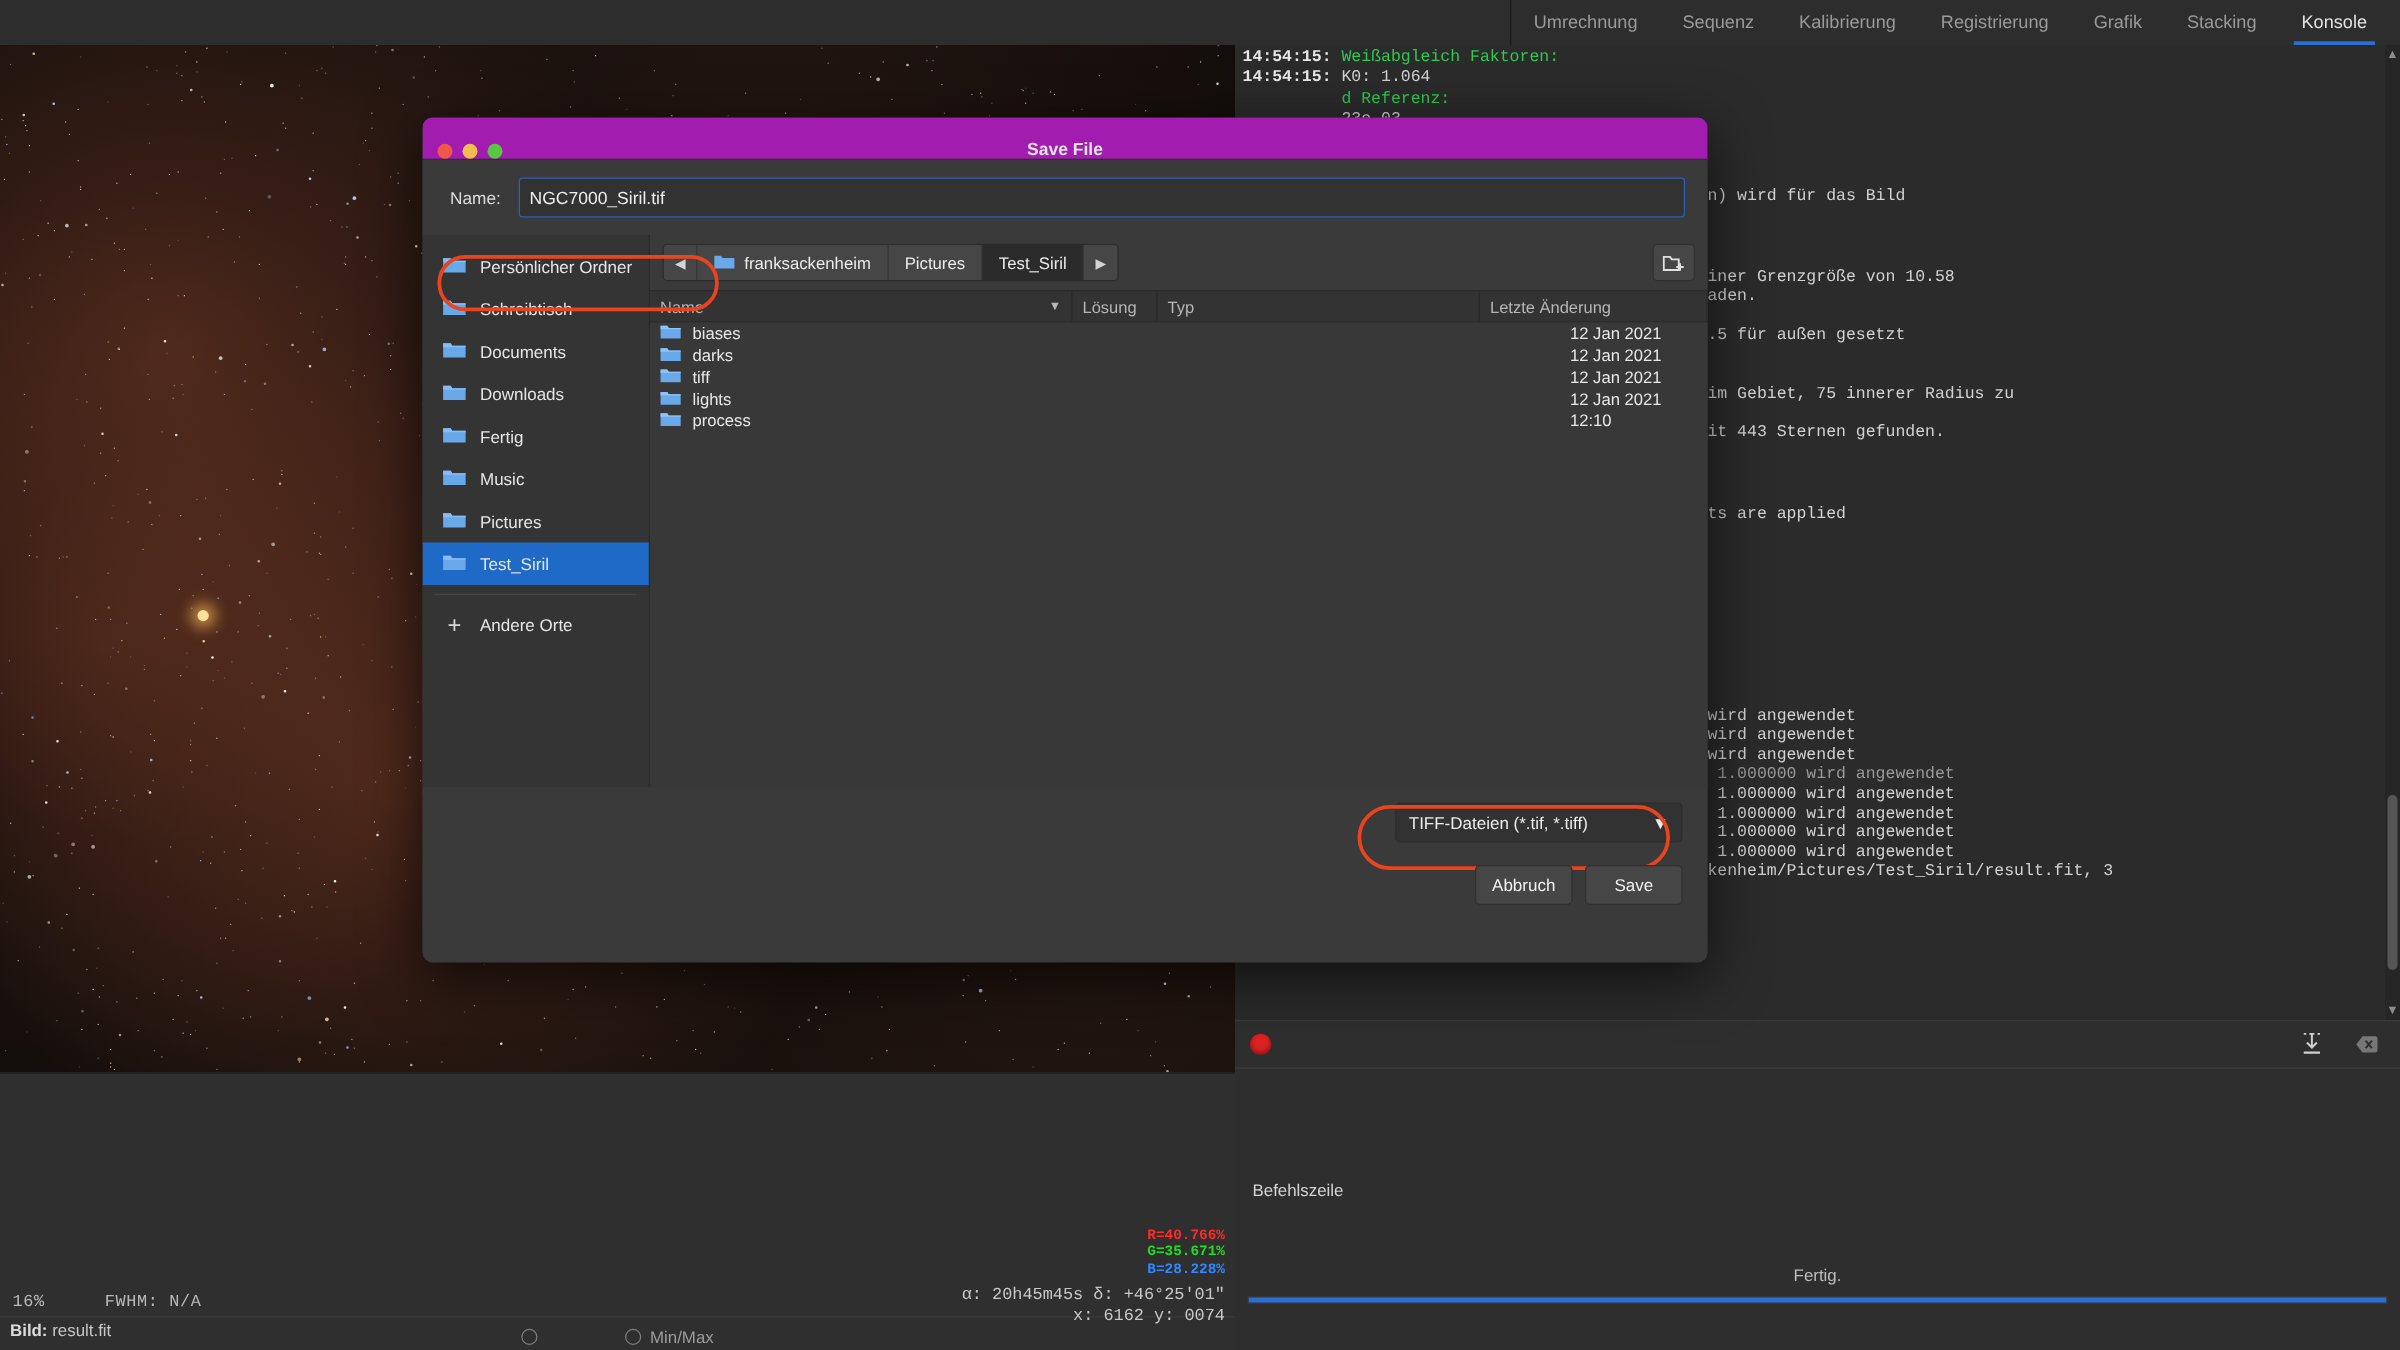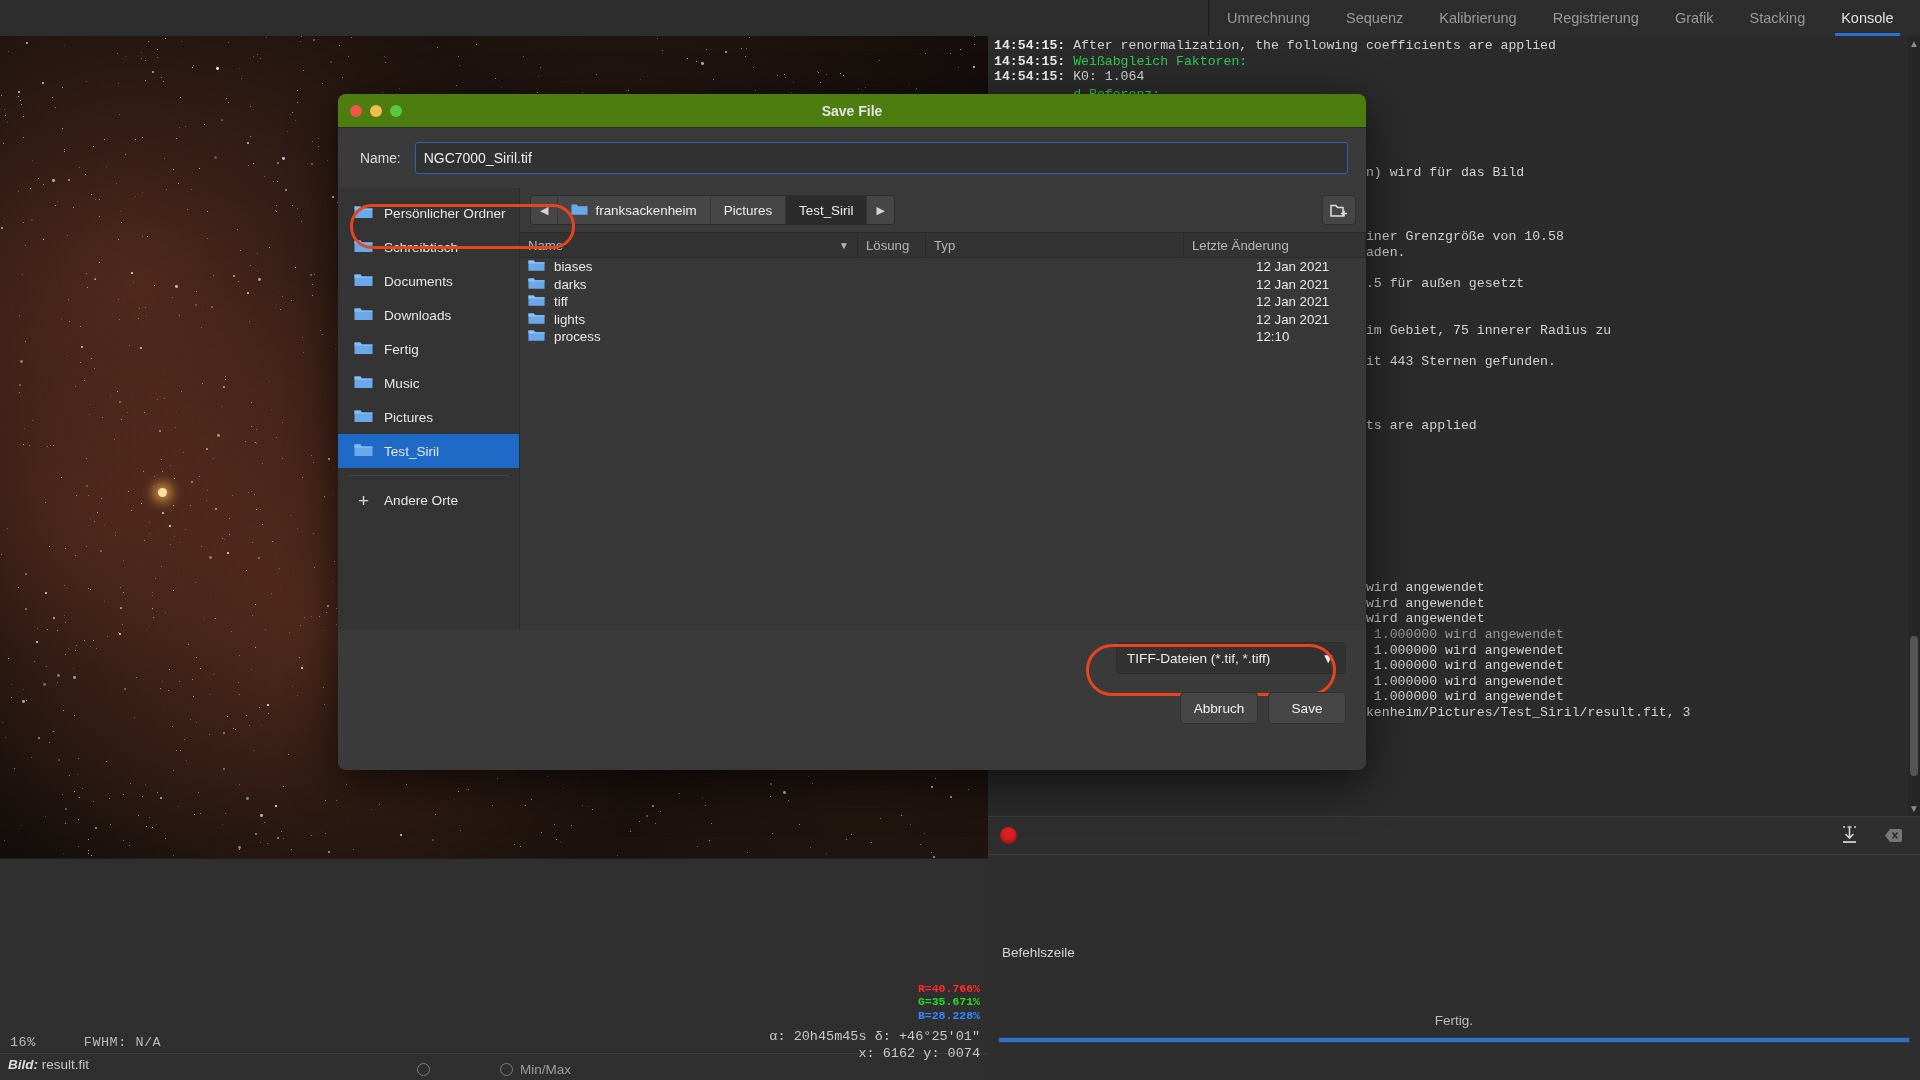--- a/index.html
+++ b/index.html
@@ -26,21 +26,21 @@
       #120d0b;
   }
   .stars { position:absolute; inset:0; }
   .bigstar { position:absolute; width:9px; height:9px; border-radius:50%;
     background:#ffdf9a; box-shadow:0 0 12px 5px rgba(255,190,90,.75); }
 
   .imageBottom { position:absolute; top:858px; left:0; width:988px; height:222px; background:#2f2f2f; border-top:1px solid #1e1e1e;}
   .statusline { position:absolute; left:10px; bottom:30px; font-family:"Liberation Mono", monospace; font-size:13.5px; color:#b9b9b9; letter-spacing:.5px;}
   .statusline span{ margin-right:48px; }
   .bildline { position:absolute; left:8px; bottom:8px; font-size:13.5px; color:#c6c6c6;}
-  .bildline b{ color:#dcdcdc; font-style:italic; }
+  .bildline b{ color:#dcdcdc; }
   .hrline { position:absolute; left:0; bottom:26px; width:988px; height:1px; background:#3c3c3c;}
   .rgbvals { position:absolute; right:8px; bottom:58px; text-align:right; font-family:"Liberation Mono", monospace; font-size:11.5px; font-weight:bold; line-height:13.5px;}
   .coords { position:absolute; right:8px; bottom:18px; text-align:right; font-family:"Liberation Mono", monospace; font-size:13.5px; color:#c8c8c8; line-height:17px;}
   .minmaxrow { position:absolute; left:0; bottom:-2px; width:988px; height:26px; display:flex; align-items:center; justify-content:center; gap:70px;}
   .radio { display:flex; align-items:center; gap:7px; color:#9d9d9d; font-size:13.5px;}
   .radio i { width:13px; height:13px; border-radius:50%; border:1px solid #7d7d7d; display:inline-block;}
 
   
   .console { position:absolute; top:36px; left:988px; width:932px; height:780px; background:#2b2b2b; overflow:hidden;}
   .logwrap { position:absolute; top:0; left:0; right:12px; bottom:0; padding:2px 6px 0 6px;}
@@ -64,21 +64,21 @@
   .cmdInput::placeholder{ color:#8c8c8c; }
   .iconBtn { width:30px; height:32px; background:#3a3a3a; border:1px solid #4d4d4d; border-radius:4px; display:flex; align-items:center; justify-content:center; color:#d0d0d0;}
   .stopBtn { height:32px; padding:0 13px; background:#d3232c; border:none; border-radius:4px; color:#fff; font-size:13.5px; display:flex; align-items:center; gap:6px; font-weight:bold;}
   .fertig { position:absolute; top:158px; left:0; width:932px; text-align:center; font-size:13.5px; color:#bdbdbd;}
   .progress { position:absolute; top:182px; left:10px; width:912px; height:6px; background:#2a2a2a; border:1px solid #3a3a3a;}
   .progress > i { display:block; height:100%; background:#2a6fd4; }
 
   
   .dialog { position:absolute; left:338px; top:94px; width:1028px; height:676px; background:#3a3a3a;
     border-radius:8px; box-shadow:0 12px 46px rgba(0,0,0,.65); overflow:hidden;}
-  .titlebar { height:34px; background:#4d7c0f; display:flex; align-items:center; position:relative; border-bottom:1px solid #2e2e2e;}
+  .titlebar { height:34px; background:#a21caf; display:flex; align-items:flex-end; position:relative; border-bottom:1px solid #2e2e2e;}
   .traffic { display:flex; gap:8px; margin-left:12px;}
   .traffic i { width:12px; height:12px; border-radius:50%; display:block;}
   .t-red{background:#f0564a;} .t-yel{background:#f3bd4d;} .t-grn{background:#58c840;}
   .dlgTitle { position:absolute; left:0; right:0; text-align:center; font-size:14px; color:#e4e4e4; font-weight:bold;}
 
   .nameRow { height:60px; display:flex; align-items:center; background:#3a3a3a; position:relative;}
   .nameLabel { font-size:13.8px; color:#dedede; margin-left:22px; margin-right:14px;}
   .nameFieldWrap { flex:1; margin-right:18px; position:relative;}
   .nameField { width:100%; height:32px; background:#323232; border:1px solid #2a63b5; border-radius:3px;
     color:#eee; font-size:14px; padding:0 8px; outline:none;}
@@ -1570,21 +1570,20 @@
         </span>
       <span class="radio">
         <i></i>
         <span>Min/Max</span>
       </span>
     </div>
   </div>
 
   <div class="console">
     <div class="logwrap" id="logwrap">
-        <div class="logline"><span class="ts">14:54:15: </span><span class="">After renormalization, the following coefficients are applied</span></div>
         <div class="logline"><span class="ts">14:54:15: </span><span class="grn">Weißabgleich Faktoren:</span></div>
         <div class="logline"><span class="ts">14:54:15: </span><span class="">K0: 1.064</span></div>
         <div class="logline"><span class=""></span></div>
         <div class="logline"><span class="grn">          d Referenz:</span></div>
         <div class="logline"><span class="">          23e-03</span></div>
         <div class="logline"><span class="">          40e-03</span></div>
         <div class="logline"><span class="">          11e-03</span></div>
         <div class="logline"><span class="grn">          sche Farbkalibrierung abgeschlossen.</span></div>
         <div class="logline"><span class="">          astrometrische Lösung (WCS-Information) wird für das Bild</span></div>
         <div class="logline"><span class=""></span></div>

